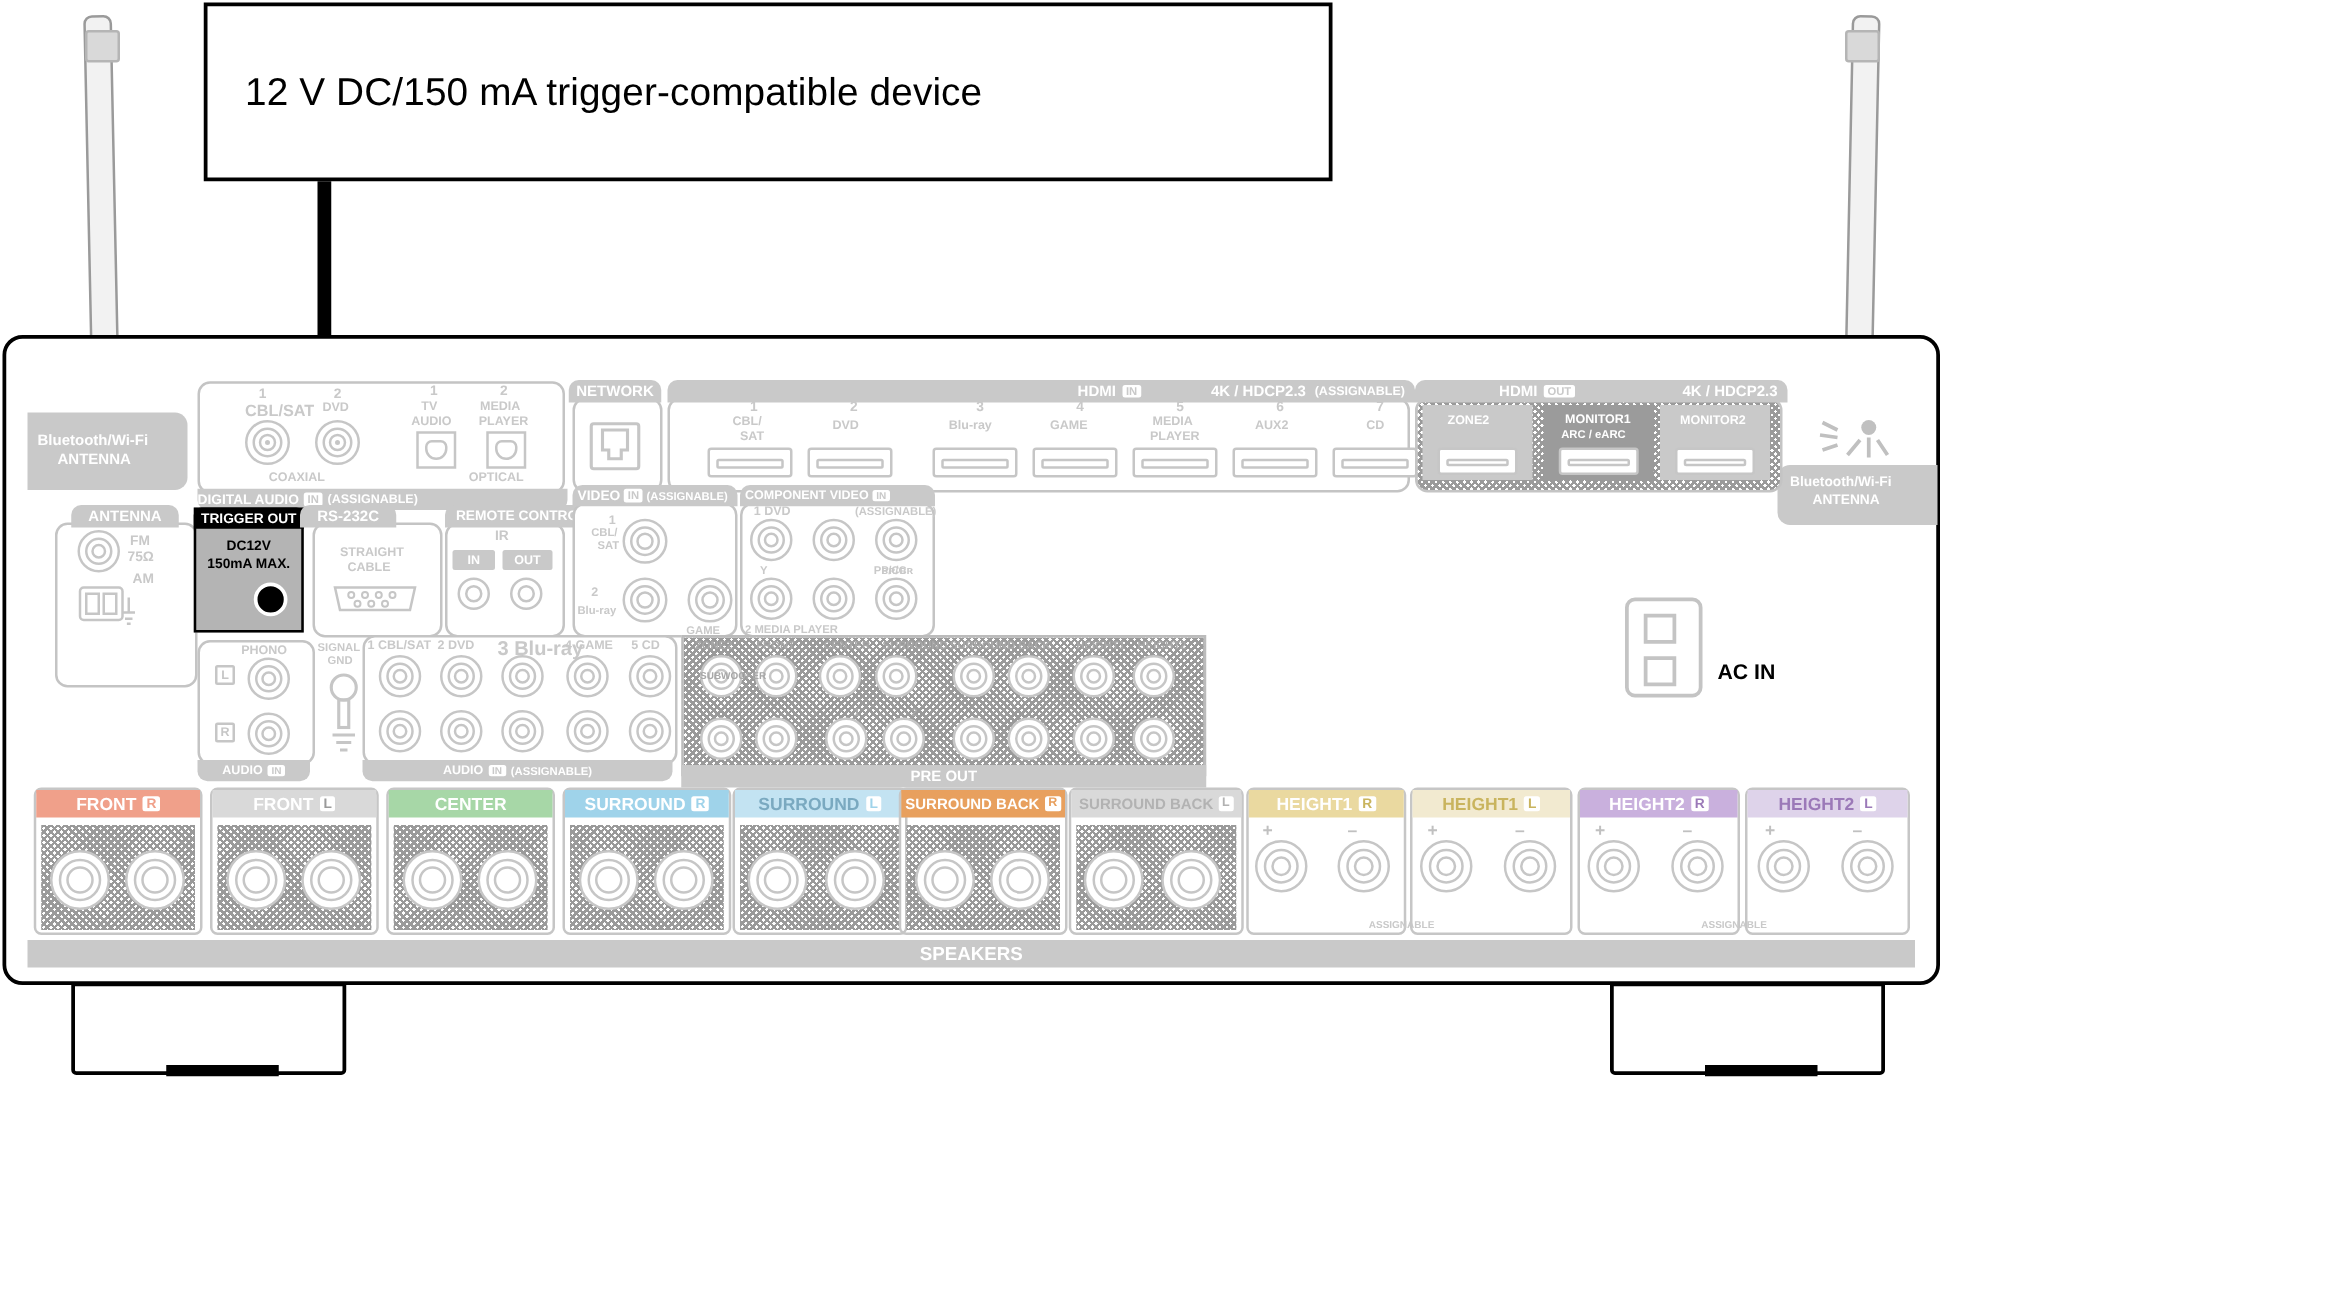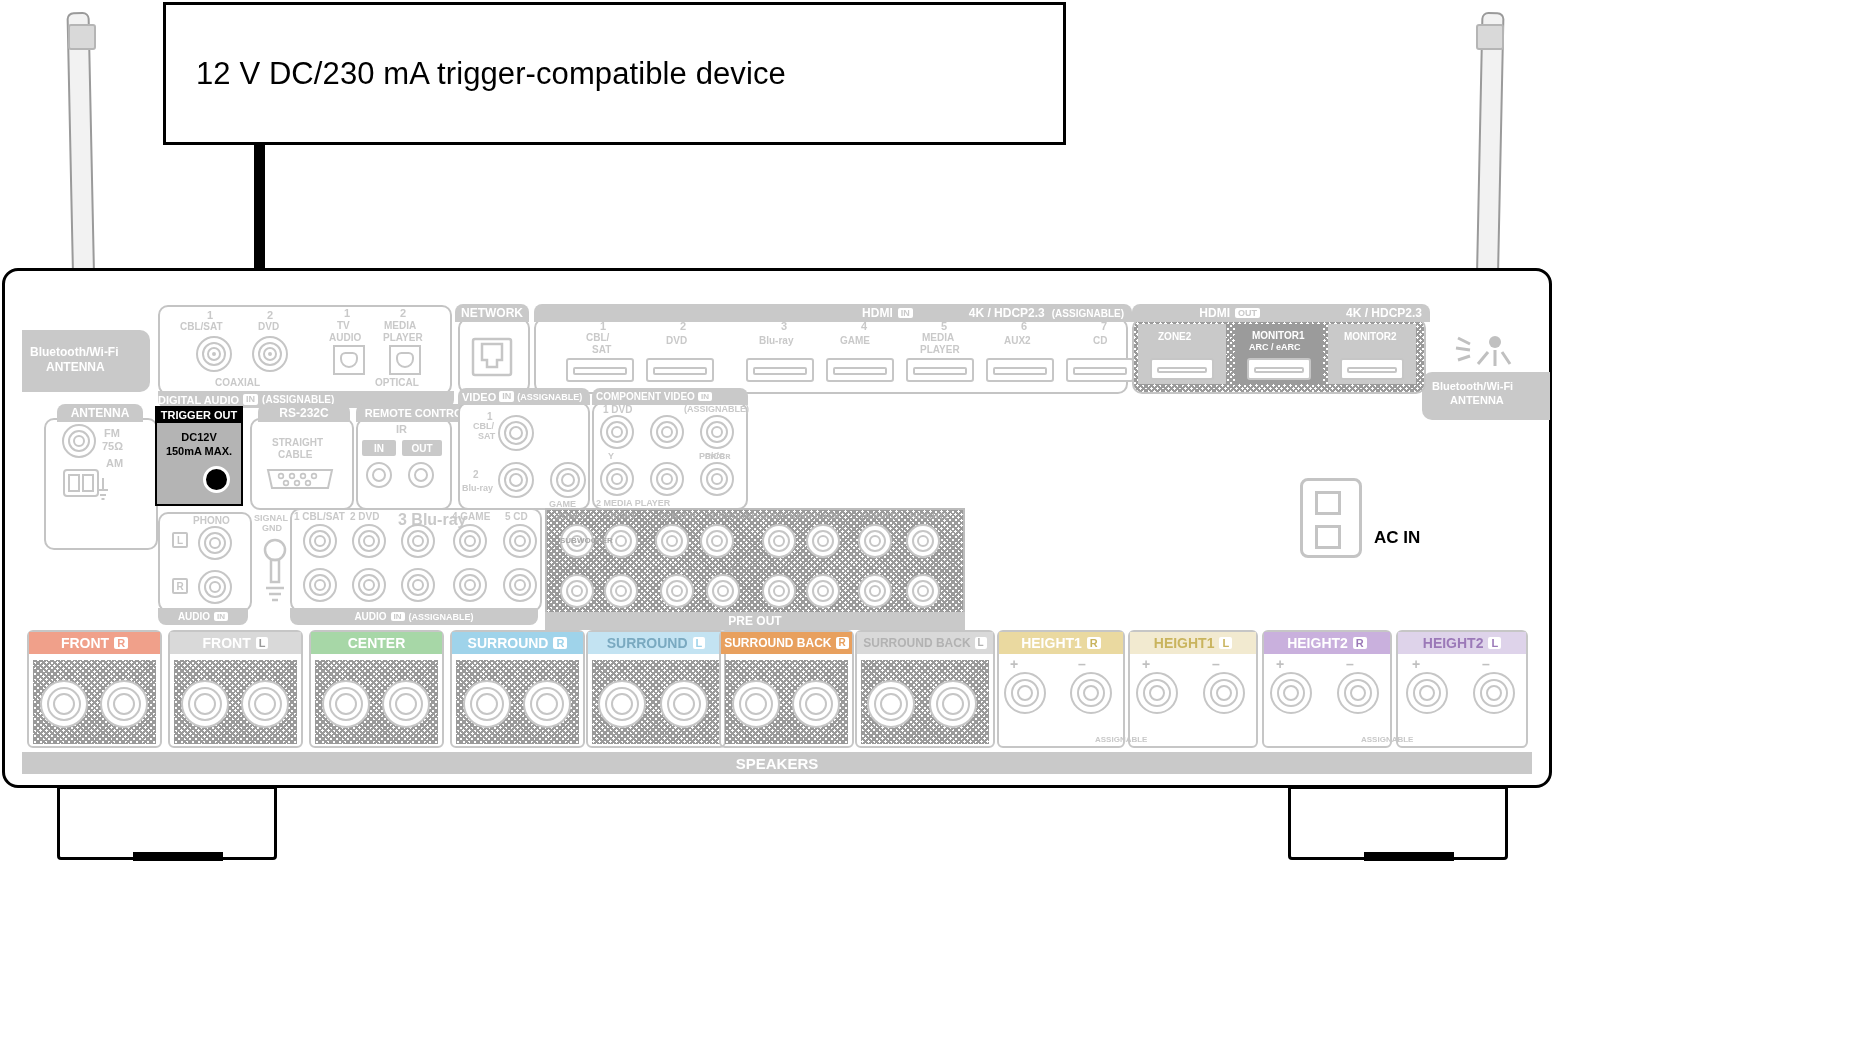--- a/index.html
+++ b/index.html
@@ -97,21 +97,21 @@
     left:22px;top:752px;width:1510px;height:22px;background:#c9c9c9;
     color:#fff;font-weight:bold;font-size:15px;display:flex;align-items:center;justify-content:center;
   }
 </style>
 </head>
 <body>
 
 <div id="stage">
 
   <div class="abs" id="callout-box">
-    <div id="callout-text">12 V DC/230 mA trigger-compatible device</div>
+    <div id="callout-text">12 V DC/150 mA trigger-compatible device</div>
   </div>
   <div class="abs" id="callout-line-v"></div>
   <div class="abs" id="callout-line-h"></div>
 
   <div class="abs antenna-rod" id="ant-l"></div>
   <div class="abs antenna-base" id="ant-l-base"></div>
   <div class="abs antenna-rod" id="ant-r"></div>
   <div class="abs antenna-base" id="ant-r-base"></div>
 
   <div class="abs" id="chassis"></div>
@@ -154,21 +154,21 @@
   <div class="abs lbl" style="left:106px;top:458px;font-size:11px;">AM</div>
 
   <div class="abs grey-outline" style="left:158px;top:305px;width:290px;height:86px;"></div>
   <div class="abs sectionbar" style="left:158px;top:391px;width:290px;height:17px;font-size:11px;padding-right:6px;border-radius:0 0 8px 8px;">
     <span>DIGITAL AUDIO</span>
     <span class="tag" style="font-size:9px;margin:0 4px;">IN</span>
     <span style="font-size:10px;">(ASSIGNABLE)</span>
   </div>
 
   <div class="abs lbl" style="left:207px;top:310px;font-size:11px;">1</div>
-  <div class="abs lbl" style="left:180px;top:322px;font-size:10px;">CBL/SAT</div>
+  <div class="abs lbl" style="left:196px;top:322px;font-size:13px;">CBL/SAT</div>
   <div class="abs rca" style="left:196px;top:336px;width:36px;height:36px;">
     <div class="r2"></div>
       <div class="r3"></div>
       <div class="r4"></div>
   </div>
 
   <div class="abs lbl" style="left:267px;top:310px;font-size:11px;">2</div>
   <div class="abs lbl" style="left:258px;top:322px;font-size:10px;">DVD</div>
   <div class="abs rca" style="left:252px;top:336px;width:36px;height:36px;">
     <div class="r2"></div>
@@ -192,21 +192,21 @@
     </div>
   <div class="abs lbl" style="left:375px;top:378px;font-size:10px;">OPTICAL</div>
 
   <div class="abs" id="trigger-panel"></div>
   <div class="abs" id="trigger-cap">TRIGGER OUT</div>
   <div class="abs" style="left:155px;top:431px;width:88px;text-align:center;color:#000;font-weight:bold;font-size:11px;">DC12V</div>
   <div class="abs" style="left:155px;top:445px;width:88px;text-align:center;color:#000;font-weight:bold;font-size:11px;">150mA MAX.</div>
   <div class="abs" id="trigger-jack"></div>
 
   <div class="abs grey-outline" style="left:250px;top:418px;width:100px;height:88px;"></div>
-  <div class="abs tabcap" style="left:258px;top:404px;width:92px;height:18px;font-size:12px;">RS-232C</div>
+  <div class="abs tabcap" style="left:240px;top:404px;width:77px;height:18px;font-size:12px;">RS-232C</div>
   <div class="abs lbl" style="left:272px;top:438px;font-size:10px;">STRAIGHT</div>
   <div class="abs lbl" style="left:278px;top:450px;font-size:10px;">CABLE</div>
   <div class="abs" style="left:264px;top:466px;width:72px;height:26px;">
     <svg width="72" height="26" viewBox="0 0 72 26">
       <path d="M4 4 L68 4 L64 22 L8 22 Z" fill="none" stroke="#c6c6c6" stroke-width="2"></path>
       <circle cx="17" cy="10" r="2.4" fill="none" stroke="#c6c6c6" stroke-width="1.6"></circle>
       <circle cx="28" cy="10" r="2.4" fill="none" stroke="#c6c6c6" stroke-width="1.6"></circle>
       <circle cx="39" cy="10" r="2.4" fill="none" stroke="#c6c6c6" stroke-width="1.6"></circle>
       <circle cx="50" cy="10" r="2.4" fill="none" stroke="#c6c6c6" stroke-width="1.6"></circle>
       <circle cx="22" cy="17" r="2.4" fill="none" stroke="#c6c6c6" stroke-width="1.6"></circle>

